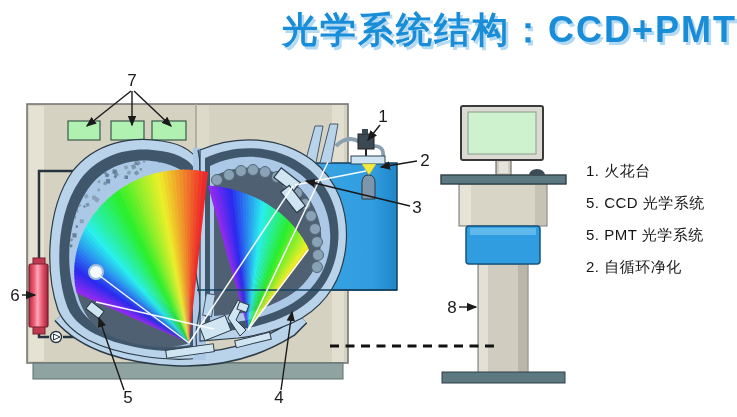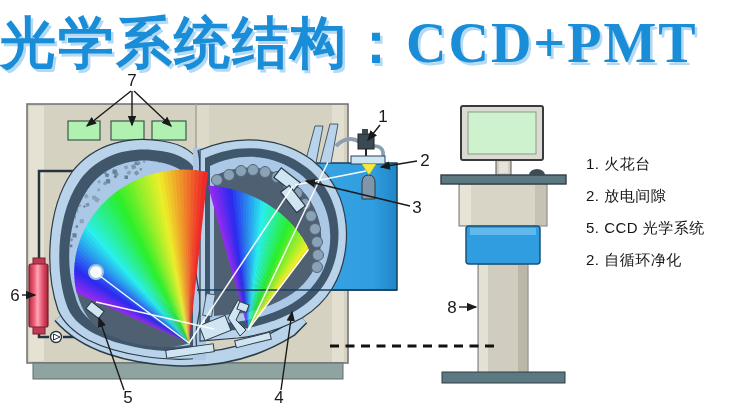--- a/index.html
+++ b/index.html
@@ -1,22 +1,22 @@
 <!DOCTYPE html>
 <html><head>
 <meta charset="utf-8">
 <style>
   html,body{margin:0;padding:0;background:#fff;}
   .page{position:relative;width:737px;height:417px;background:#ffffff;overflow:hidden;
         font-family:"Liberation Sans",sans-serif;}
-  .title{position:absolute;left:0;top:6px;width:737px;text-align:left;
-         font-family:Liberation Serif, serif;
-         font-size:56px;font-weight:bold;letter-spacing:2px;
+  .title{position:absolute;left:0;top:6px;width:737px;text-align:right;
+         font-family:Liberation Sans, sans-serif;
+         font-size:36px;font-weight:bold;letter-spacing:2px;
          color:#1a8dd8;text-shadow:2.5px 2.5px 0 #b4d9f2;white-space:nowrap;}
-  .legend{position:absolute;left:586px;top:155px;margin:0;padding:0;list-style:none;}
+  .legend{position:absolute;left:586px;top:162px;margin:0;padding:0;list-style:none;}
   .legend li{font-size:15px;color:#151515;margin:0 0 13px 0;white-space:nowrap;letter-spacing:0.5px;}
   svg{position:absolute;left:0;top:0;}
   svg text{font-family:"Liberation Sans",sans-serif;}
   .marker-num{font-size:17px;fill:#1a1a1a;}
 </style>
 </head>
 <body>
 
 <div class="page">
 
@@ -381,17 +381,17 @@
 
       <text x="452" y="313" text-anchor="middle" class="marker-num">8</text>
       <line x1="459" y1="307" x2="476" y2="307" stroke="#1a1a1a" stroke-width="1.4" marker-end="url(#arr)"></line>
     </g>
   </svg>
 
   <div class="title">光学系统结构：CCD+PMT</div>
 
   <ul class="legend">
     <li>1. 火花台</li>
-    <li>2. 放电间隙</li>
     <li>5. CCD 光学系统</li>
+    <li>5. PMT 光学系统</li>
     <li>2. 自循环净化</li>
   </ul>
 </div>
 
 </body></html>

